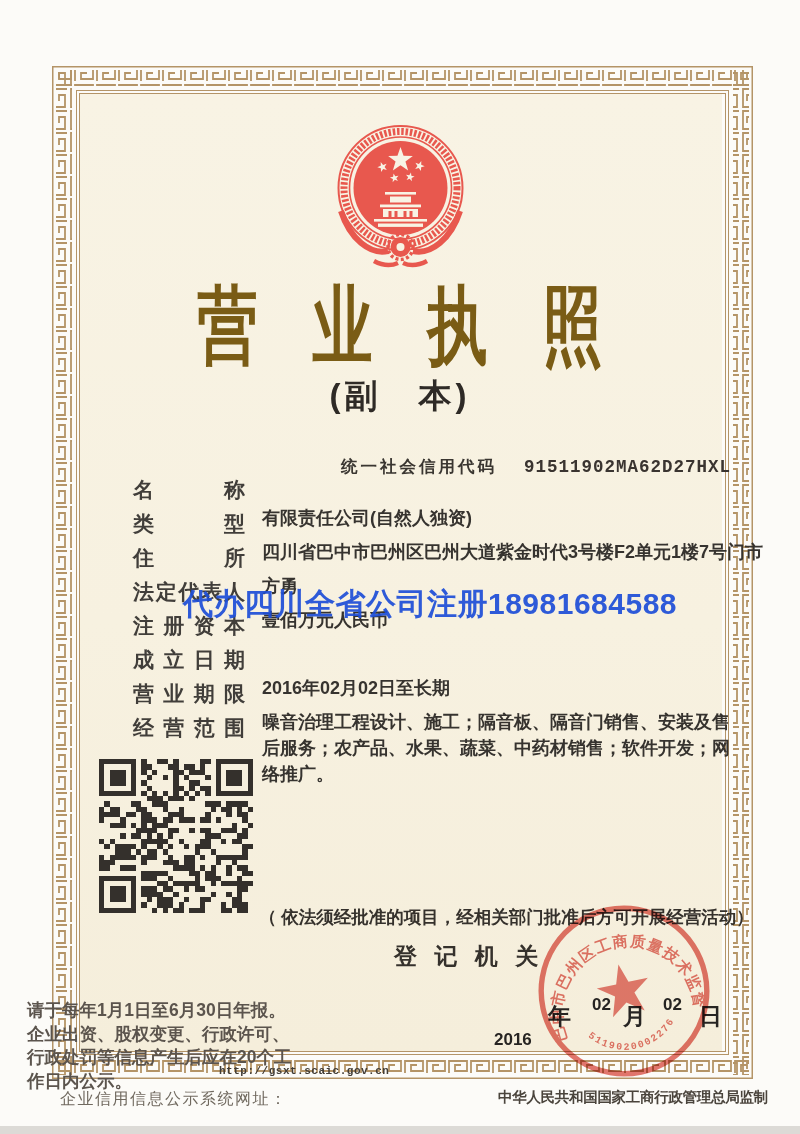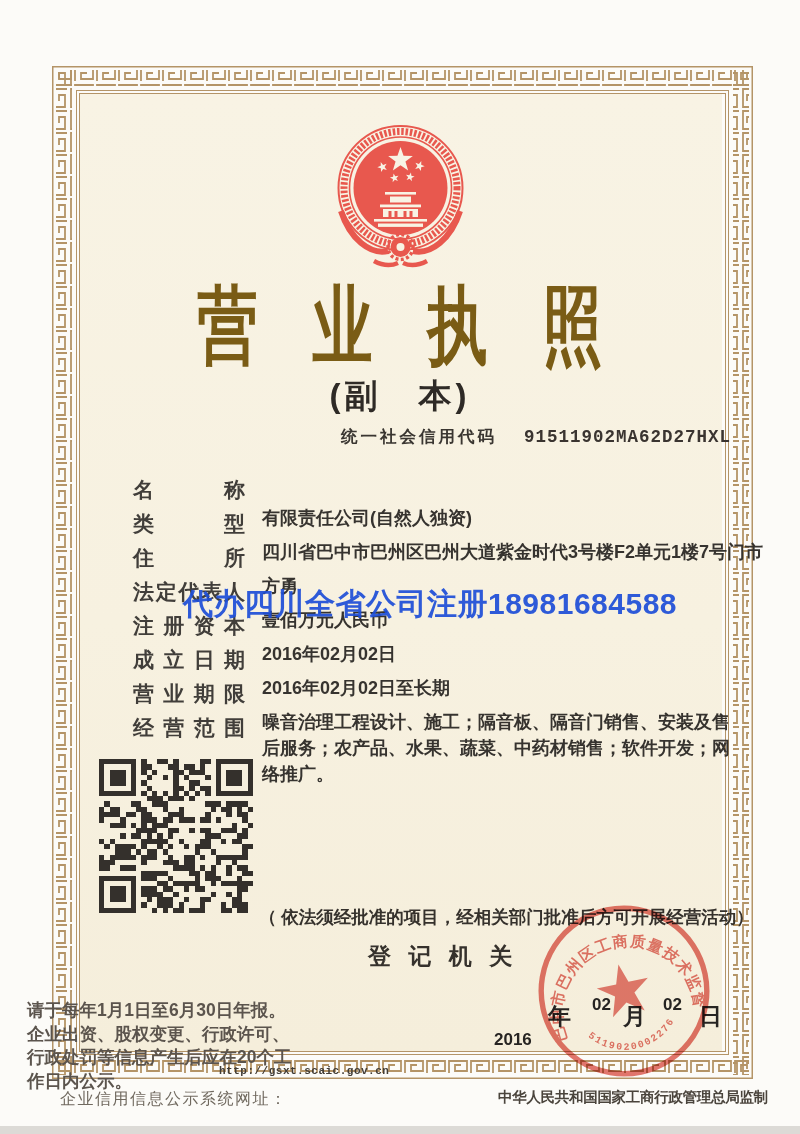--- a/index.html
+++ b/index.html
@@ -25,21 +25,21 @@
     font-size:60px;line-height:62px;font-weight:900;color:#7a5c15;
     letter-spacing:55px;padding-left:55px;
     transform:scaleY(1.42);transform-origin:top center;
   }
   #duplicate-label{
     left:0;right:0;top:374px;text-align:center;
     font-size:33px;font-weight:600;color:#2e2a26;letter-spacing:4px;
   }
   
   #credit-row{left:341px;top:426px;display:flex;align-items:baseline;}
-  #credit-label{font-size:16.5px;font-weight:700;color:#3a3631;letter-spacing:3px;}
+  #credit-label{font-size:16.5px;font-weight:700;color:#3a3631;letter-spacing:3px;margin-top:30px;}
   #credit-code{font-family:"Liberation Mono", monospace;font-size:17.5px;font-weight:700;color:#3a3430;margin-left:27px;letter-spacing:1px;}
   
   #fields{left:133px;top:471px;width:610px;}
   .frow{position:relative;min-height:34px;}
   .flabel{
     position:absolute;left:0;top:7px;width:112px;
     display:flex;justify-content:space-between;
     font-size:21px;font-weight:700;color:#413e3a;line-height:24px;
   }
   .fvalue{
@@ -50,21 +50,21 @@
   .fvalue.wrap{white-space:normal;}
   
   #watermark{
     left:183px;top:584px;font-size:30px;font-weight:700;color:#1d4ed8;
     letter-spacing:0.5px;white-space:nowrap;opacity:.92;
   }
   
   #qr{left:99px;top:759px;width:154px;height:154px;}
   
   #approval-note{left:259px;top:905px;font-size:17.5px;font-weight:700;color:#35312c;white-space:nowrap;}
-  #registry-label{left:368px;top:941px;font-size:23px;font-weight:700;color:#35312c;letter-spacing:5.5px;}
+  #registry-label{left:394px;top:941px;font-size:23px;font-weight:700;color:#35312c;letter-spacing:5.5px;}
   
   .date-num{font-size:17px;font-weight:700;color:#262422;}
   .date-unit{font-size:23px;font-weight:700;color:#262422;}
   #date-year-num{left:494px;top:1030px;text-align:right;}
   #date-year-unit{left:548px;top:1001px;}
   #date-month-num{left:592px;top:995px;}
   #date-month-unit{left:623px;top:1001px;}
   #date-day-num{left:663px;top:995px;}
   #date-day-unit{left:699px;top:1001px;}
   
@@ -186,21 +186,20 @@
       </div>
       <div class="fvalue">壹佰万元人民币</div>
     </div>
     <div class="frow">
       <div class="flabel">
         <span>成</span>
         <span>立</span>
         <span>日</span>
         <span>期</span>
       </div>
-      <div class="fvalue">2016年02月02日</div>
     </div>
     <div class="frow">
       <div class="flabel">
         <span>营</span>
         <span>业</span>
         <span>期</span>
         <span>限</span>
       </div>
       <div class="fvalue">2016年02月02日至长期</div>
     </div>

